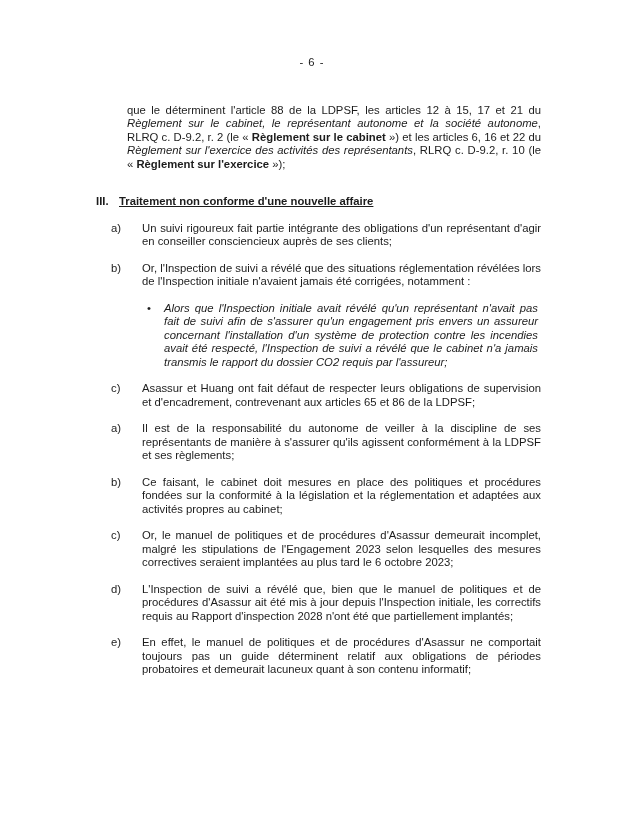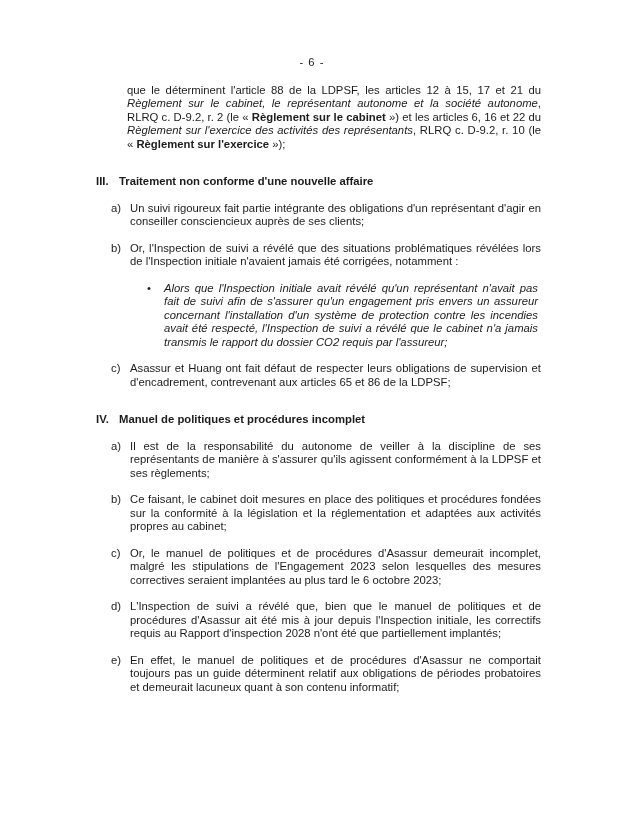--- a/index.html
+++ b/index.html
@@ -15,48 +15,50 @@
     color: #1c1c1c;
     overflow: hidden;
     -webkit-font-smoothing: antialiased;
   }
   .pageno {
     padding-top: 56px;
     text-align: center;
     letter-spacing: 1px;
   }
   .intro {
-    margin: 14px 83px 0 127px;
+    margin: 34px 83px 0 127px;
     text-align: justify;
   }
   .it { font-style: italic; }
   .bd { font-weight: bold; }
   .section-heading {
     margin: 24px 83px 0 96px;
     font-weight: bold;
     white-space: nowrap;
   }
   .sec-num {
     display: inline-block;
     width: 23px;
   }
   .sec-title {
+    text-decoration: underline;
     text-align: center;
   }
   .item {
     display: flex;
     margin: 13px 83px 0 111px;
   }
   .item:first-of-type { margin-top: 14px; }
   .item-label {
     flex: 0 0 19px;
   }
   .item-text {
     flex: 1;
     text-align: justify;
+    margin-left: 12px;
   }
   .bullet-row {
     display: flex;
     margin: 13px 86px 0 147px;
   }
   .bullet-glyph {
     flex: 0 0 17px;
   }
   .bullet-text {
     flex: 1;
@@ -77,36 +79,33 @@
     <span class="sec-num">III.</span><span class="sec-title">Traitement non conforme d'une nouvelle affaire</span>
   </div>
 
   <div class="item">
     <span class="item-label">a)</span>
     <span class="item-text">Un suivi rigoureux fait partie intégrante des obligations d'un représentant d'agir en conseiller consciencieux auprès de ses clients;</span>
   </div>
 
   <div class="item">
     <span class="item-label">b)</span>
-    <span class="item-text">Or, l'Inspection de suivi a révélé que des situations problématiques révélées lors de l'Inspection initiale n'avaient jamais été corrigées, notamment :</span>
+    <span class="item-text">Or, l'Inspection de suivi a révélé que des situations réglementation révélées lors de l'Inspection initiale n'avaient jamais été corrigées, notamment :</span>
   </div>
 
   <div class="bullet-row">
     <span class="bullet-glyph">•</span>
     <span class="bullet-text">Alors que l'Inspection initiale avait révélé qu'un représentant n'avait pas fait de suivi afin de s'assurer qu'un engagement pris envers un assureur concernant l'installation d'un système de protection contre les incendies avait été respecté, l'Inspection de suivi a révélé que le cabinet n'a jamais transmis le rapport du dossier CO2 requis par l'assureur;</span>
   </div>
 
   <div class="item">
     <span class="item-label">c)</span>
     <span class="item-text">Asassur et Huang ont fait défaut de respecter leurs obligations de supervision et d'encadrement, contrevenant aux articles 65 et 86 de la LDPSF;</span>
   </div>
 
-  <div class="section-heading">
-    <span class="sec-num">IV.</span><span class="sec-title">Manuel de politiques et procédures incomplet</span>
-  </div>
 
   <div class="item">
     <span class="item-label">a)</span>
     <span class="item-text">Il est de la responsabilité du autonome de veiller à la discipline de ses représentants de manière à s'assurer qu'ils agissent conformément à la LDPSF et ses règlements;</span>
   </div>
 
   <div class="item">
     <span class="item-label">b)</span>
     <span class="item-text">Ce faisant, le cabinet doit mesures en place des politiques et procédures fondées sur la conformité à la législation et la réglementation et adaptées aux activités propres au cabinet;</span>
   </div>

